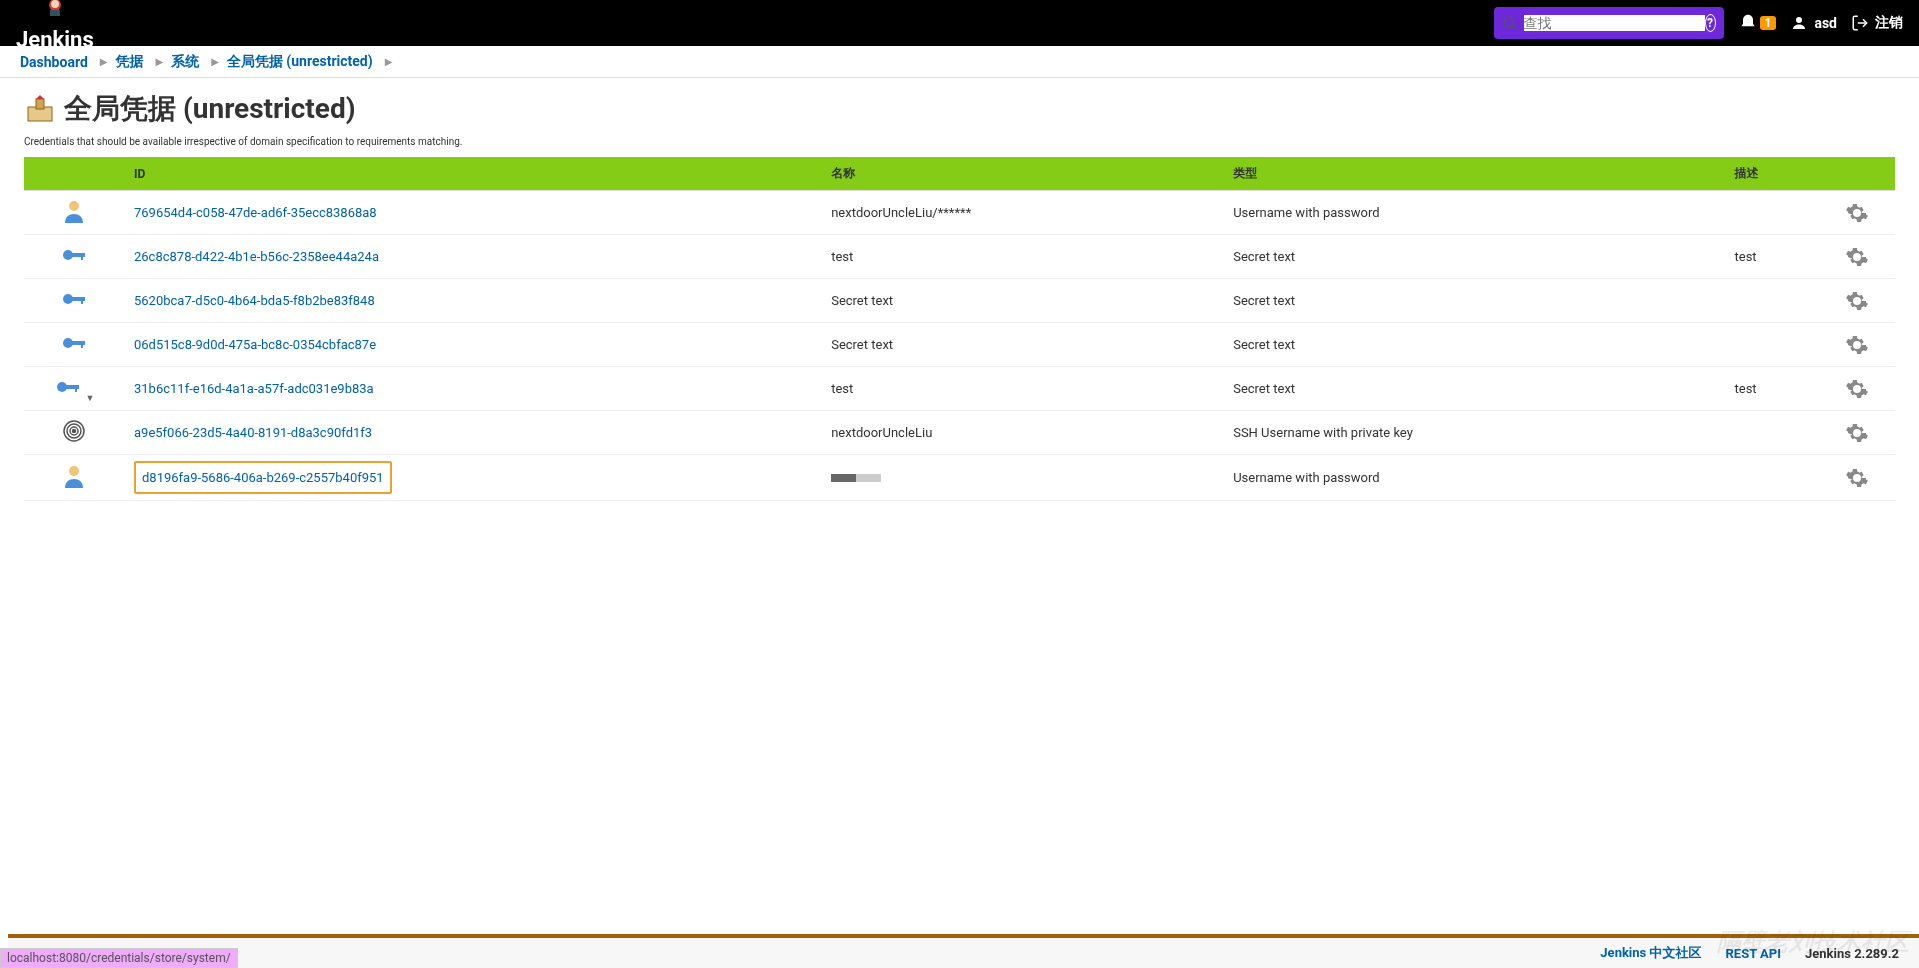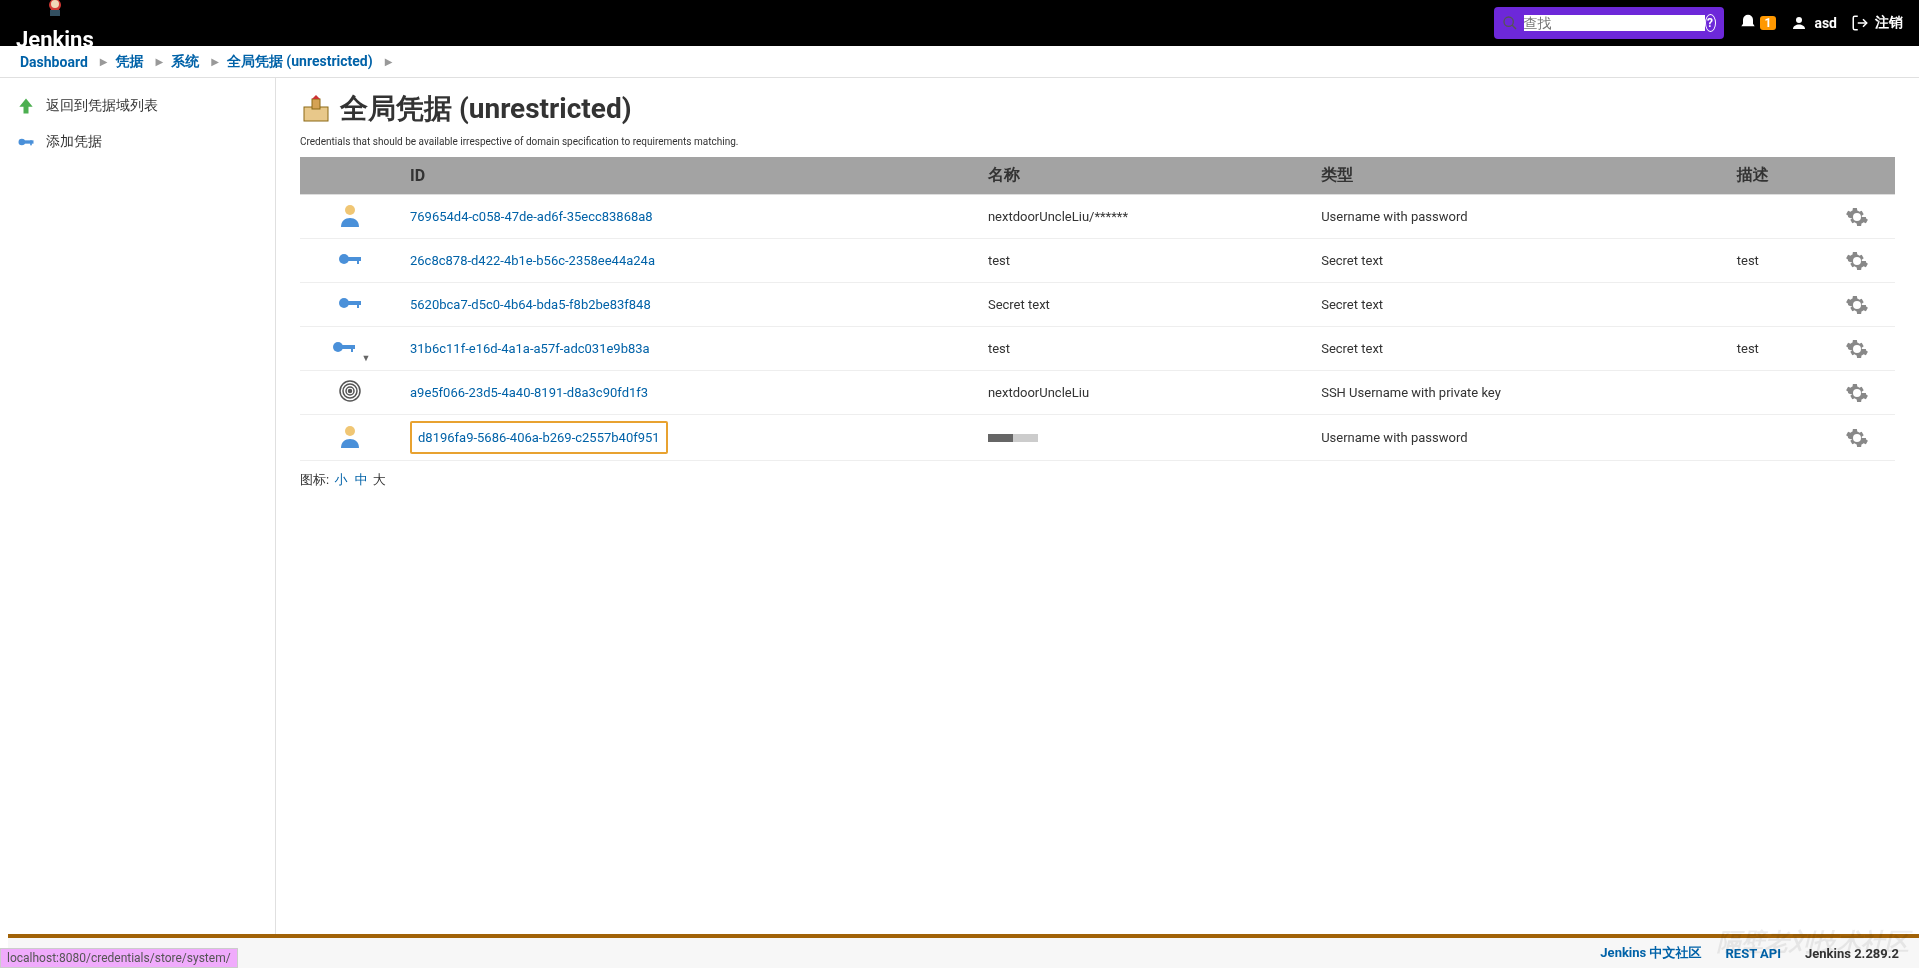--- a/index.html
+++ b/index.html
@@ -29,21 +29,21 @@
 .sidebar { width: 276px; border-right: 1px solid #e0e0e0; padding-top: 10px; }
 .sidebar-item { display: flex; align-items: center; padding: 8px 16px; gap: 10px; cursor: pointer; }
 .sidebar-icon { width: 20px; height: 20px; display: flex; align-items: center; justify-content: center; }
 .main { flex: 1; padding: 12px 24px; }
 .page-title { display: flex; align-items: center; gap: 8px; font-size: 28px; font-weight: bold; margin-bottom: 8px; }
 .page-title-icon { width: 32px; height: 32px; }
 .desc { font-size: 10px; color: #333; margin-bottom: 10px; }
 
 
 table { width: 100%; border-collapse: collapse; }
-thead th { background: #a3a3a3; text-align: left; padding: 8px 10px; font-weight: bold; border-bottom: 1px solid #ddd; font-size: 16px; }
+thead th { background: #84cc16; text-align: left; padding: 8px 10px; font-weight: bold; border-bottom: 1px solid #ddd; font-size: 12px; }
 tbody td { padding: 6px 10px; border-bottom: 1px solid #eee; font-size: 13px; vertical-align: middle; height: 40px; }
 .col-icon { width: 100px; text-align: center; }
 .col-action { width: 60px; text-align: center; }
 .cred-icon { width: 28px; height: 28px; display: inline-block; }
 .id-link { color: #0062a8; }
 .id-link.highlighted { border: 2px solid #e8a230; padding: 7px 6px; border-radius: 2px; display: inline-block; }
 .gear-icon { cursor: pointer; }
 .caret { font-size: 9px; color: #666; margin-left: 4px; }
 .masked { display: inline-block; background: linear-gradient(90deg, #666 0%, #666 50%, #ccc 50%, #ccc 100%); width: 50px; height: 8px; }
 
@@ -115,40 +115,20 @@
   <a href="#">凭据</a>
   <span class="sep">▶</span>
   <a href="#">系统</a>
   <span class="sep">▶</span>
   <a href="#">全局凭据 (unrestricted)</a>
   <span class="sep">▶</span>
 </div>
 
 <div class="layout">
 
-  <div class="sidebar">
-    <div class="sidebar-item">
-      <span class="sidebar-icon">
-        <svg viewBox="0 0 24 24" width="20" height="20">
-            <path d="M12 3l8 10h-5v8h-6v-8H4z" fill="#4caf50"></path>
-          </svg>
-      </span>
-      <span>返回到凭据域列表</span>
-    </div>
-    <div class="sidebar-item">
-      <span class="sidebar-icon">
-        <svg viewBox="0 0 24 24" width="20" height="20">
-            <circle cx="7" cy="12" r="4" fill="#4a90d9"></circle>
-            <rect x="9" y="10" width="12" height="4" fill="#4a90d9"></rect>
-            <rect x="17" y="10" width="2" height="6" fill="#4a90d9"></rect>
-          </svg>
-      </span>
-      <span>添加凭据</span>
-    </div>
-  </div>
 
   <div class="main">
     <div class="page-title">
       <span class="page-title-icon">
         <svg viewBox="0 0 32 32">
             <rect x="4" y="14" width="24" height="14" fill="#e8c88a" stroke="#8b6914"></rect>
             <rect x="12" y="6" width="8" height="10" fill="#d4a254" stroke="#8b6914"></rect>
             <polygon points="16,2 12,6 20,6" fill="#c33"></polygon>
           </svg>
       </span>
@@ -207,20 +187,34 @@
             <td></td>
             <td class="col-action"><span class="gear-icon"><svg viewBox="0 0 24 24" width="24" height="24" fill="#888">
                   <path d="M12 8a4 4 0 100 8 4 4 0 000-8zm9 4a7 7 0 01-.1 1.2l2 1.6-2 3.4-2.4-1a7 7 0 01-2 1.2l-.4 2.6h-4l-.4-2.6a7 7 0 01-2-1.2l-2.4 1-2-3.4 2-1.6A7 7 0 013 12a7 7 0 01.1-1.2l-2-1.6 2-3.4 2.4 1a7 7 0 012-1.2L7.9 3h4l.4 2.6a7 7 0 012 1.2l2.4-1 2 3.4-2 1.6c.1.4.1.8.1 1.2z"></path>
                 </svg></span></td>
           </tr>
           <tr>
             <td class="col-icon"><span class="cred-icon"><svg viewBox="0 0 28 28" width="28" height="28">
                   <circle cx="8" cy="14" r="5" fill="#4a90d9"></circle>
                   <rect x="11" y="12" width="14" height="4" fill="#4a90d9"></rect>
                   <rect x="21" y="12" width="2" height="7" fill="#4a90d9"></rect>
+                </svg></span></td>
+            <td><a href="#" class="id-link">06d515c8-9d0d-475a-bc8c-0354cbfac87e</a></td>
+            <td>Secret text</td>
+            <td>Secret text</td>
+            <td></td>
+            <td class="col-action"><span class="gear-icon"><svg viewBox="0 0 24 24" width="24" height="24" fill="#888">
+                  <path d="M12 8a4 4 0 100 8 4 4 0 000-8zm9 4a7 7 0 01-.1 1.2l2 1.6-2 3.4-2.4-1a7 7 0 01-2 1.2l-.4 2.6h-4l-.4-2.6a7 7 0 01-2-1.2l-2.4 1-2-3.4 2-1.6A7 7 0 013 12a7 7 0 01.1-1.2l-2-1.6 2-3.4 2.4 1a7 7 0 012-1.2L7.9 3h4l.4 2.6a7 7 0 012 1.2l2.4-1 2 3.4-2 1.6c.1.4.1.8.1 1.2z"></path>
+                </svg></span></td>
+          </tr>
+          <tr>
+            <td class="col-icon"><span class="cred-icon"><svg viewBox="0 0 28 28" width="28" height="28">
+                  <circle cx="8" cy="14" r="5" fill="#4a90d9"></circle>
+                  <rect x="11" y="12" width="14" height="4" fill="#4a90d9"></rect>
+                  <rect x="21" y="12" width="2" height="7" fill="#4a90d9"></rect>
                 </svg></span><span class="caret">▼</span></td>
             <td><a href="#" class="id-link">31b6c11f-e16d-4a1a-a57f-adc031e9b83a</a></td>
             <td>test</td>
             <td>Secret text</td>
             <td>test</td>
             <td class="col-action"><span class="gear-icon"><svg viewBox="0 0 24 24" width="24" height="24" fill="#888">
                   <path d="M12 8a4 4 0 100 8 4 4 0 000-8zm9 4a7 7 0 01-.1 1.2l2 1.6-2 3.4-2.4-1a7 7 0 01-2 1.2l-.4 2.6h-4l-.4-2.6a7 7 0 01-2-1.2l-2.4 1-2-3.4 2-1.6A7 7 0 013 12a7 7 0 01.1-1.2l-2-1.6 2-3.4 2.4 1a7 7 0 012-1.2L7.9 3h4l.4 2.6a7 7 0 012 1.2l2.4-1 2 3.4-2 1.6c.1.4.1.8.1 1.2z"></path>
                 </svg></span></td>
           </tr>
           <tr>
@@ -247,26 +241,20 @@
             <td><span class="masked"></span></td>
             <td>Username with password</td>
             <td></td>
             <td class="col-action"><span class="gear-icon"><svg viewBox="0 0 24 24" width="24" height="24" fill="#888">
                   <path d="M12 8a4 4 0 100 8 4 4 0 000-8zm9 4a7 7 0 01-.1 1.2l2 1.6-2 3.4-2.4-1a7 7 0 01-2 1.2l-.4 2.6h-4l-.4-2.6a7 7 0 01-2-1.2l-2.4 1-2-3.4 2-1.6A7 7 0 013 12a7 7 0 01.1-1.2l-2-1.6 2-3.4 2.4 1a7 7 0 012-1.2L7.9 3h4l.4 2.6a7 7 0 012 1.2l2.4-1 2 3.4-2 1.6c.1.4.1.8.1 1.2z"></path>
                 </svg></span></td>
           </tr>
         </tbody>
     </table>
 
-    <div class="icon-size">
-      <span>图标:</span>
-      <a href="#">小</a>
-      <a href="#">中</a>
-      <span class="current">大</span>
-    </div>
   </div>
 </div>
 
 <div class="footer">
   <a href="#">Jenkins 中文社区</a>
   <a href="#">REST API</a>
   <span class="ver">Jenkins 2.289.2</span>
 </div>
 
 <div class="status-url">localhost:8080/credentials/store/system/</div>

